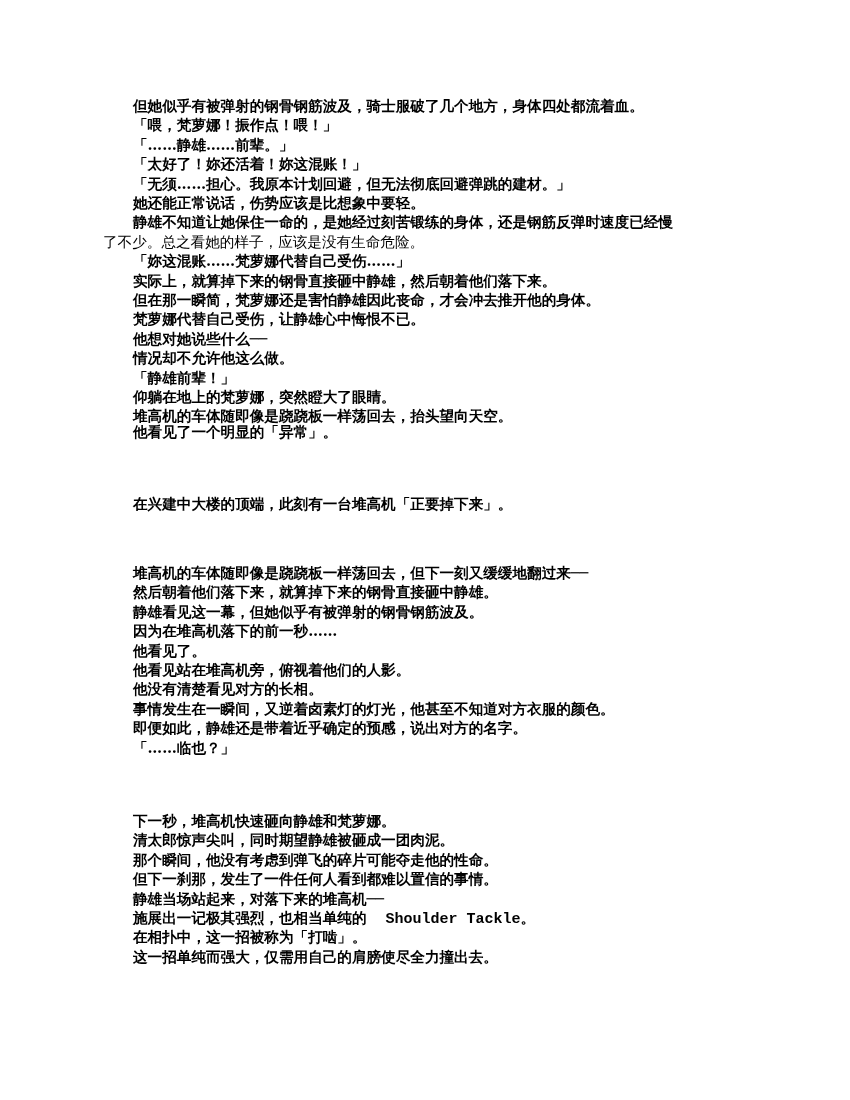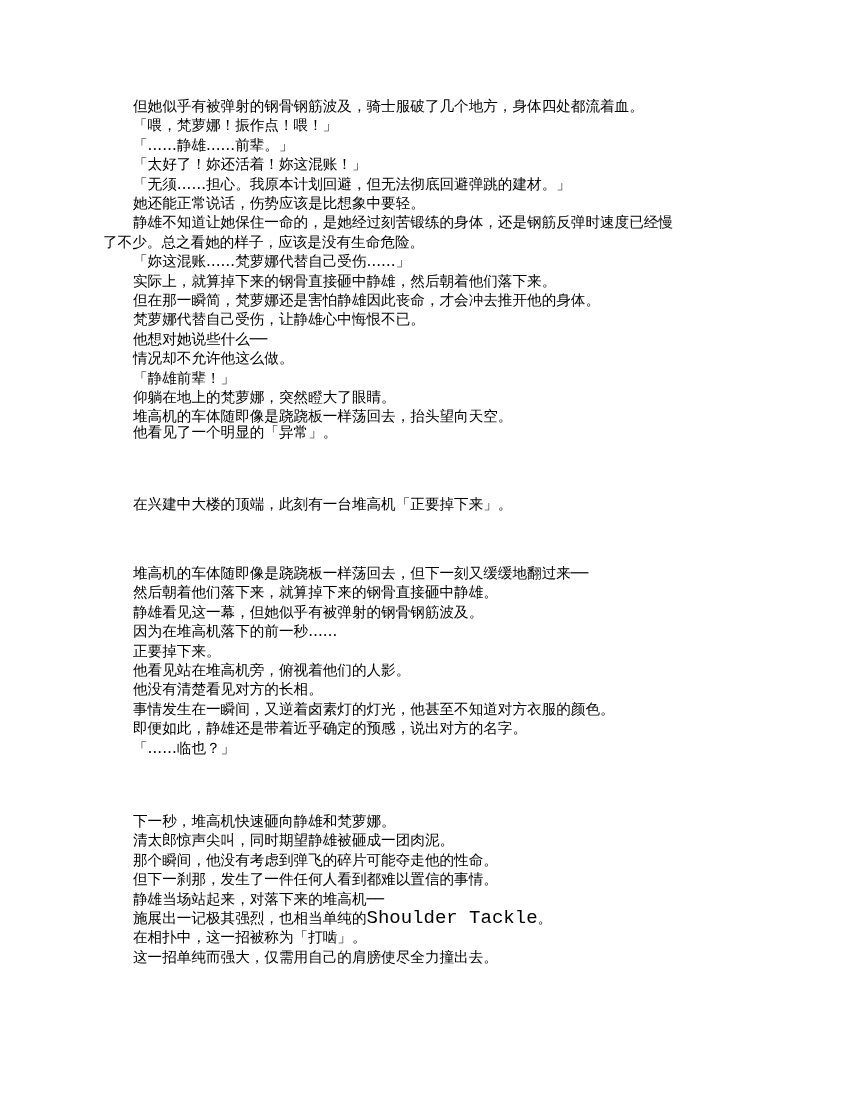--- a/index.html
+++ b/index.html
@@ -22,22 +22,22 @@
       width: 650px;
     }
     .line {
       position: absolute;
       left: 0;
       width: 650px;
       font-size: 14.6px;
       line-height: 19.4px;
       white-space: nowrap;
     }
-    .indent { padding-left: 30px; }
-    .mono { font-family: "Liberation Mono", "DejaVu Sans Mono", monospace; font-size: 19px; }
+    .indent { padding-left: 30px; font-weight: bold; }
+    .mono { font-family: "Liberation Mono", "DejaVu Sans Mono", monospace; font-size: 15px; margin-left: 19px; }
   </style>
 </head>
 <body>
 
 <div class="page">
 
   <div class="line indent" style="top:0px">但她似乎有被弹射的钢骨钢筋波及，骑士服破了几个地方，身体四处都流着血。</div>
   <div class="line indent" style="top:19.4px">「喂，梵萝娜！振作点！喂！」</div>
   <div class="line indent" style="top:38.8px">「……静雄……前辈。」</div>
   <div class="line indent" style="top:58.2px">「太好了！妳还活着！妳这混账！」</div>
@@ -55,21 +55,21 @@
   <div class="line indent" style="top:291px">仰躺在地上的梵萝娜，突然瞪大了眼睛。</div>
   <div class="line indent" style="top:310.4px">堆高机的车体随即像是跷跷板一样荡回去，抬头望向天空。</div>
   <div class="line indent" style="top:326px">他看见了一个明显的「异常」。</div>
 
   <div class="line indent" style="top:398px">在兴建中大楼的顶端，此刻有一台堆高机「正要掉下来」。</div>
 
   <div class="line indent" style="top:467px">堆高机的车体随即像是跷跷板一样荡回去，但下一刻又缓缓地翻过来──</div>
   <div class="line indent" style="top:486.4px">然后朝着他们落下来，就算掉下来的钢骨直接砸中静雄。</div>
   <div class="line indent" style="top:505.8px">静雄看见这一幕，但她似乎有被弹射的钢骨钢筋波及。</div>
   <div class="line indent" style="top:525.2px">因为在堆高机落下的前一秒……</div>
-  <div class="line indent" style="top:544.6px">正要掉下来。</div>
+  <div class="line indent" style="top:544.6px">他看见了。</div>
   <div class="line indent" style="top:564px">他看见站在堆高机旁，俯视着他们的人影。</div>
   <div class="line indent" style="top:583.4px">他没有清楚看见对方的长相。</div>
   <div class="line indent" style="top:602.8px">事情发生在一瞬间，又逆着卤素灯的灯光，他甚至不知道对方衣服的颜色。</div>
   <div class="line indent" style="top:622.2px">即便如此，静雄还是带着近乎确定的预感，说出对方的名字。</div>
   <div class="line indent" style="top:641.6px">「……临也？」</div>
 
   <div class="line indent" style="top:715px">下一秒，堆高机快速砸向静雄和梵萝娜。</div>
   <div class="line indent" style="top:734.4px">清太郎惊声尖叫，同时期望静雄被砸成一团肉泥。</div>
   <div class="line indent" style="top:753.8px">那个瞬间，他没有考虑到弹飞的碎片可能夺走他的性命。</div>
   <div class="line indent" style="top:773.2px">但下一刹那，发生了一件任何人看到都难以置信的事情。</div>

